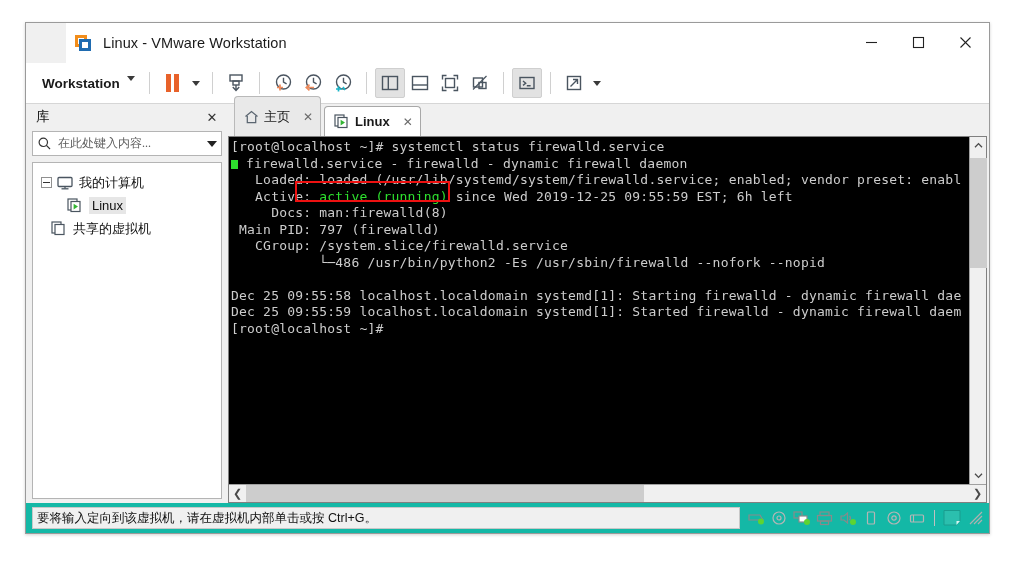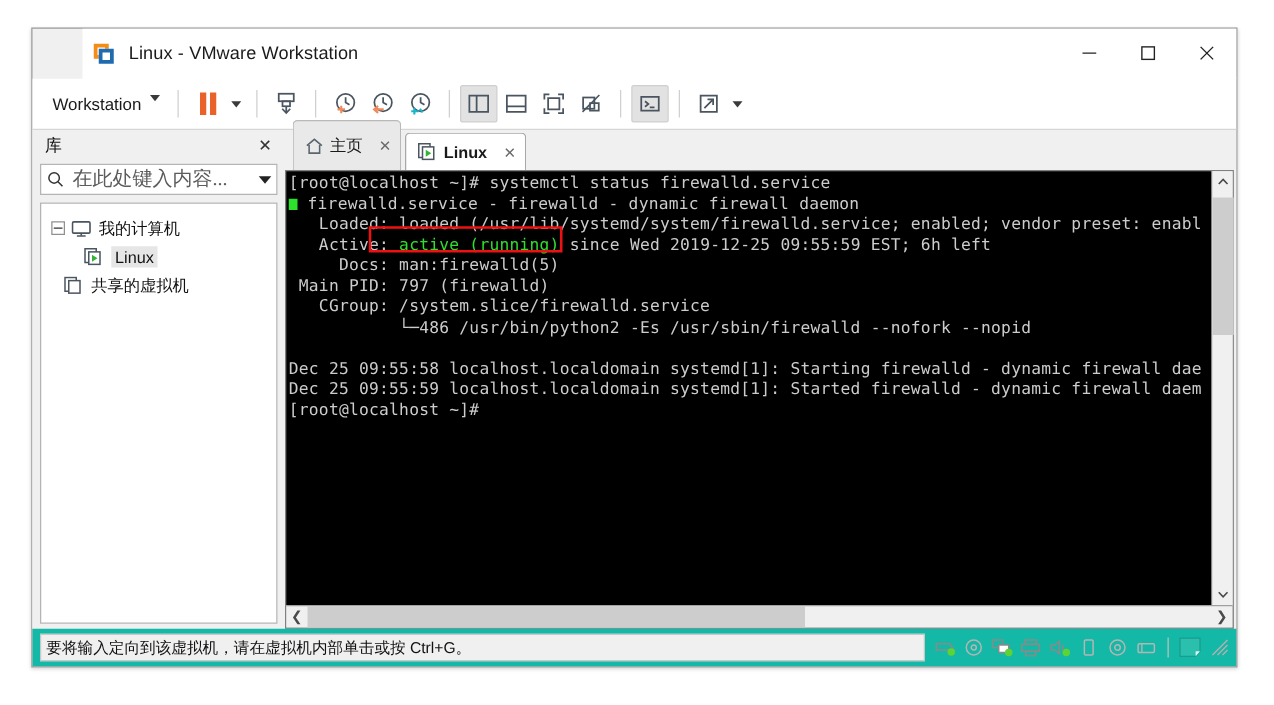--- a/index.html
+++ b/index.html
@@ -51,21 +51,21 @@
 
   
   .toolbar {
     height: 41px; background: #ffffff;
     display: flex; align-items: center; padding-left: 10px;
     flex: 0 0 41px;
     border-bottom: 1px solid #d6d6d6;
   }
   .tb-menu {
     font-size: 13.5px; color: #1a1a1a; padding: 4px 6px;
-    display: flex; align-items: flex-start; gap: 7px; white-space: nowrap;
+    display: flex; align-items: flex-start; gap: 7px; white-space: nowrap; font-weight: bold;
   }
   .caret { width: 0; height: 0; border-left: 4.5px solid transparent; border-right: 4.5px solid transparent; border-top: 5px solid #3a3a3a; }
   .tb-sep { width: 1px; height: 22px; background: #d0d0d0; margin: 0 8px; flex: 0 0 1px; }
   .tb-btn {
     width: 30px; height: 30px; display: flex; align-items: center; justify-content: center;
     border-radius: 2px; flex: 0 0 30px;
   }
   .tb-btn.active { background: #e2e2e2; border: 1px solid #cfcfcf; }
   .tb-btn svg { display: block; }
   .pause-ico { display: flex; gap: 3px; align-items: center; }
@@ -84,21 +84,21 @@
     height: 26px; display: flex; align-items: center; padding: 0 4px 0 6px;
   }
   .lib-title { font-size: 13.5px; color: #111; }
   .lib-close { margin-left: auto; font-size: 13px; color: #333; width: 16px; text-align: center; }
   .search-wrap {
     display: flex; align-items: center; height: 25px; background: #ffffff;
     border: 1px solid #b4b4b4; margin: 1px 2px 6px 2px; padding: 0 4px;
   }
   .search-wrap svg { flex: 0 0 auto; }
   .search-input {
-    flex: 1; border: none; outline: none; font-size: 16px; color: #3b82f6;
+    flex: 1; border: none; outline: none; font-size: 12px; color: #3b82f6;
     font-family: Liberation Serif, serif;
     padding-left: 6px; background: transparent; min-width: 0;
   }
   .search-input::placeholder { color: #5c5c5c; }
   .search-caret { width: 0; height: 0; border-left: 5px solid transparent; border-right: 5px solid transparent; border-top: 6px solid #222; margin-left: 3px; flex: 0 0 auto; }
   .tree {
     flex: 1; background: #ffffff; border: 1px solid #b4b4b4; margin: 0 2px;
     padding: 8px 0 18px 0; overflow: hidden;
   }
   .tree-row { display: flex; align-items: center; height: 23px; font-size: 13px; color: #111; white-space: nowrap; }
@@ -119,21 +119,21 @@
   .tab {
     height: 40px; display: flex; align-items: center; gap: 5px;
     padding: 0 7px 0 9px; font-size: 13px; color: #1a1a1a;
     background: #e9e9e9; border: 1px solid #b9b9b9; border-bottom: none;
     border-radius: 4px 4px 0 0; margin-right: 3px;
   }
   .tab.active { background: #ffffff; height: 30px; font-weight: bold; border-color: #a8a8a8; }
   .tab-x { color: #6a6a6a; font-size: 12px; margin-left: 8px; }
   .tab-ico { display: flex; align-items: center; }
 
-  .term-area { flex: 1; display: flex; flex-direction: column; min-height: 0; border: 1px solid #808080; background: #a3a3a3; justify-content: center; }
+  .term-area { flex: 1; display: flex; flex-direction: column; min-height: 0; border: 1px solid #808080; background: #22c55e; justify-content: center; }
   .term-row { flex: 1; display: flex; min-height: 0; }
   .terminal {
     flex: 1; background: #000000; overflow: hidden; position: relative;
     padding: 2px 0 0 2px; min-width: 0;
   }
   .term-line {
     font-family: "DejaVu Sans Mono", "Liberation Mono", monospace;
     font-size: 13px; line-height: 16.5px; color: #cccccc;
     white-space: pre; letter-spacing: 0.2px;
   }
@@ -391,21 +391,21 @@
 
             <div class="terminal">
               <div class="term-line">[root@localhost ~]# systemctl status firewalld.service</div>
 
               <div class="term-line"><span class="bullet"></span><span> firewalld.service - firewalld - dynamic firewall daemon</span></div>
 
               <div class="term-line">   Loaded: loaded (/usr/lib/systemd/system/firewalld.service; enabled; vendor preset: enabl</div>
 
               <div class="term-line"><span>   Active: </span><span class="grn">active (running)</span><span> since Wed 2019-12-25 09:55:59 EST; 6h left</span></div>
 
-              <div class="term-line">     Docs: man:firewalld(5)</div>
+              <div class="term-line">     Docs: man:firewalld(8)</div>
               <div class="term-line"> Main PID: 797 (firewalld)</div>
               <div class="term-line">   CGroup: /system.slice/firewalld.service</div>
               <div class="term-line">           └─486 /usr/bin/python2 -Es /usr/sbin/firewalld --nofork --nopid</div>
               <div class="term-line">&nbsp;</div>
               <div class="term-line">Dec 25 09:55:58 localhost.localdomain systemd[1]: Starting firewalld - dynamic firewall dae</div>
               <div class="term-line">Dec 25 09:55:59 localhost.localdomain systemd[1]: Started firewalld - dynamic firewall daem</div>
               <div class="term-line">[root@localhost ~]#</div>
 
               <div class="hl-box"></div>
             </div>

